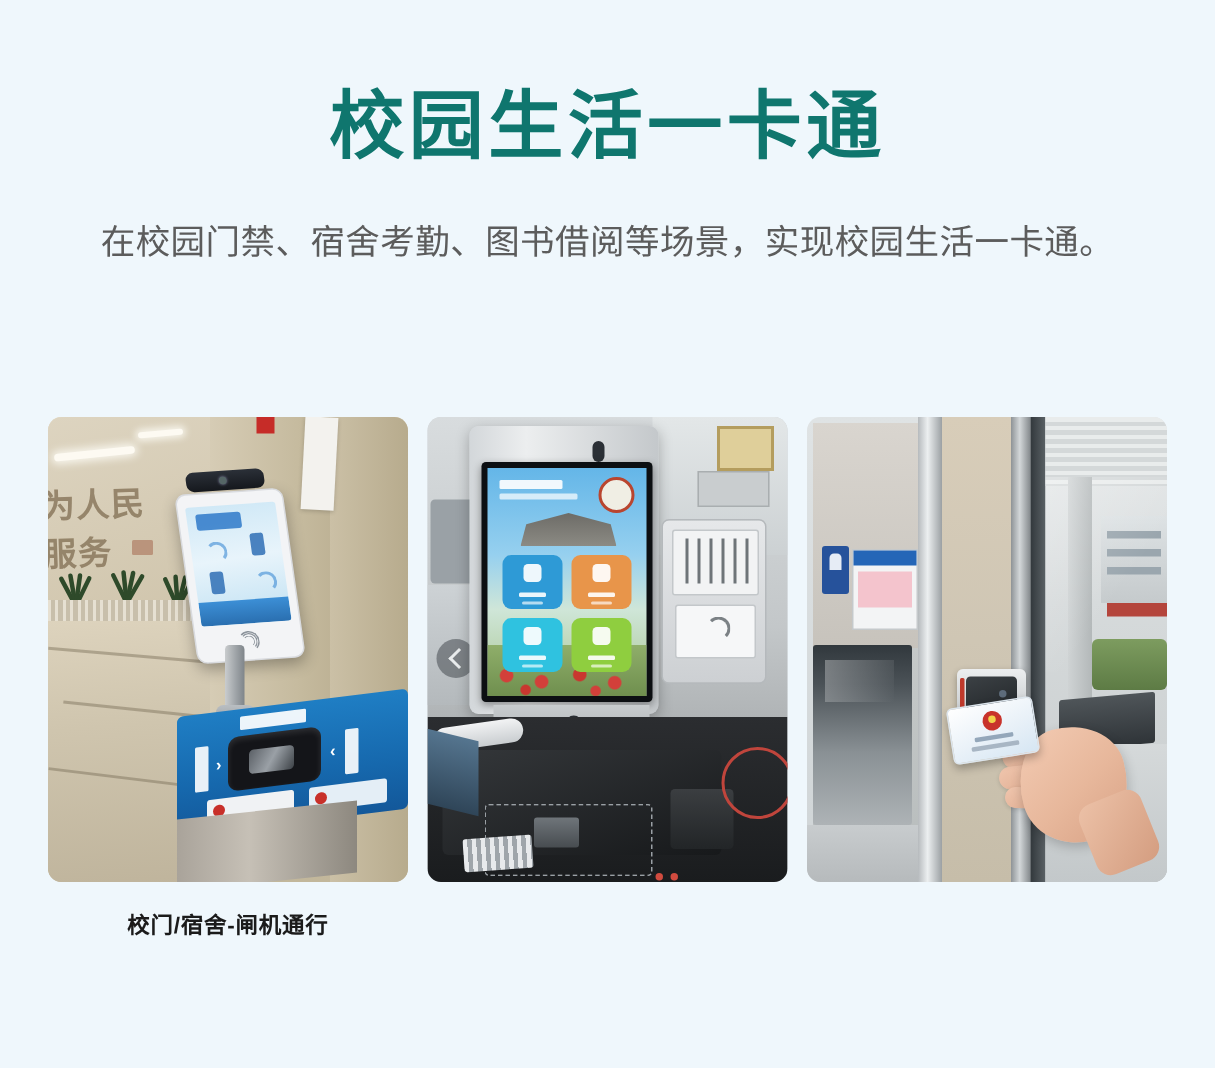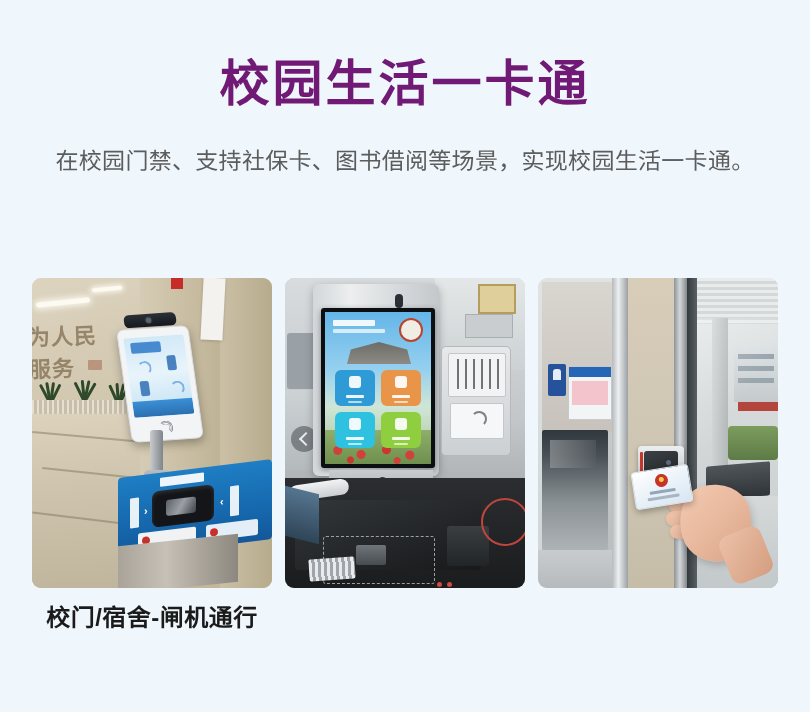--- a/index.html
+++ b/index.html
@@ -25,21 +25,21 @@
 
   
   .heading {
     padding-top: 54px;
     text-align: center;
   }
   .page-title {
     font-size: 50px;
     line-height: 60px;
     font-weight: 700;
-    color: #701a75;
+    color: #0f766e;
     letter-spacing: 3px;
     margin: 0;
   }
   .subtitle {
     margin: 0;
     padding-top: 28px;
     color: #5c5c5c;
     font-size: 23px;
     line-height: 38px;
     letter-spacing: 0.3px;
@@ -65,21 +65,21 @@
     width: 240px;
     height: 310px;
     border-radius: 9px;
     overflow: hidden;
     position: relative;
     background: #cfcabc;
   }
   .caption {
     margin-top: 16px;
     text-align: center;
-    font-size: 24px;
+    font-size: 15px;
     line-height: 28px;
     font-weight: 700;
     color: #1b1b1b;
     letter-spacing: 0.5px;
   }
 
   
   .p1 { background: linear-gradient(180deg,#d8cfb8 0%,#cdc3a8 55%,#c2b79b 100%); }
   .p1 .wall-left {
     position: absolute; left: 0; top: 0; width: 108px; height: 140px;
@@ -581,21 +581,21 @@
 </style>
 </head>
 <body>
 
 <div class="page">
 
   <div class="heading">
     <h1 class="page-title">校园生活一卡通</h1>
 
     <p class="subtitle">
-      <span class="line">在校园门禁、支持社保卡、图书借阅等场景，实现校园生活一卡通。</span>
+      <span class="line">在校园门禁、宿舍考勤、图书借阅等场景，实现校园生活一卡通。</span>
     </p>
   </div>
 
   <div class="cards">
 
     <div class="card">
       <div class="photo p1">
         <div class="ceiling"></div>
         <div class="wall-left"></div>
         <div class="tube"></div>

